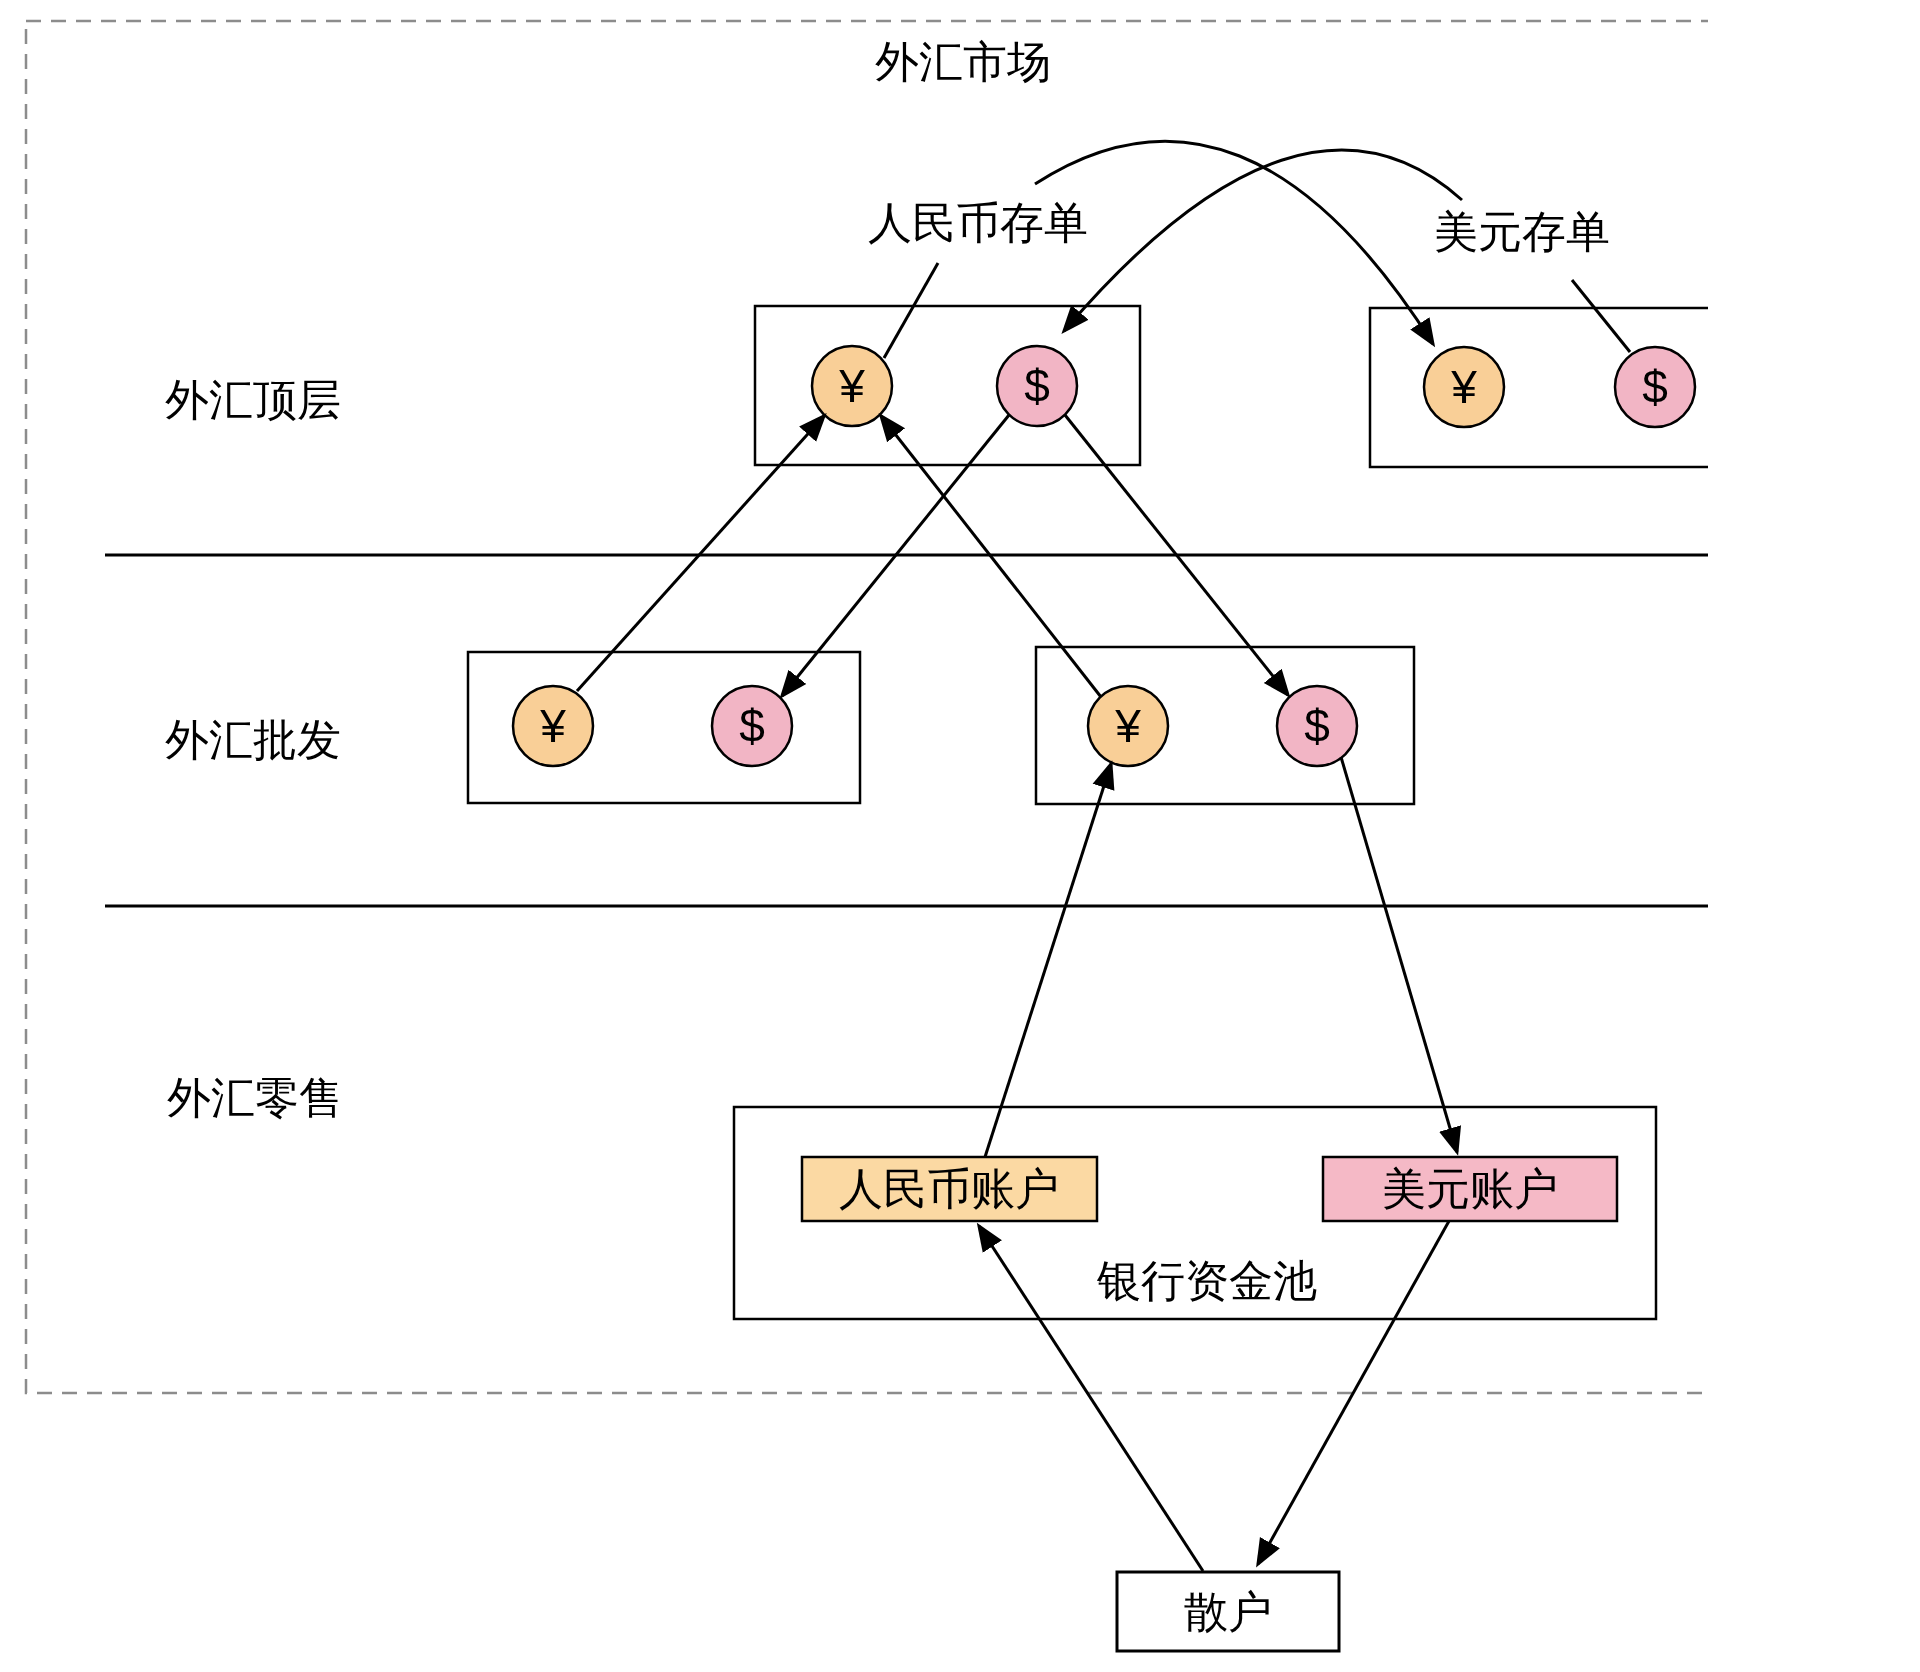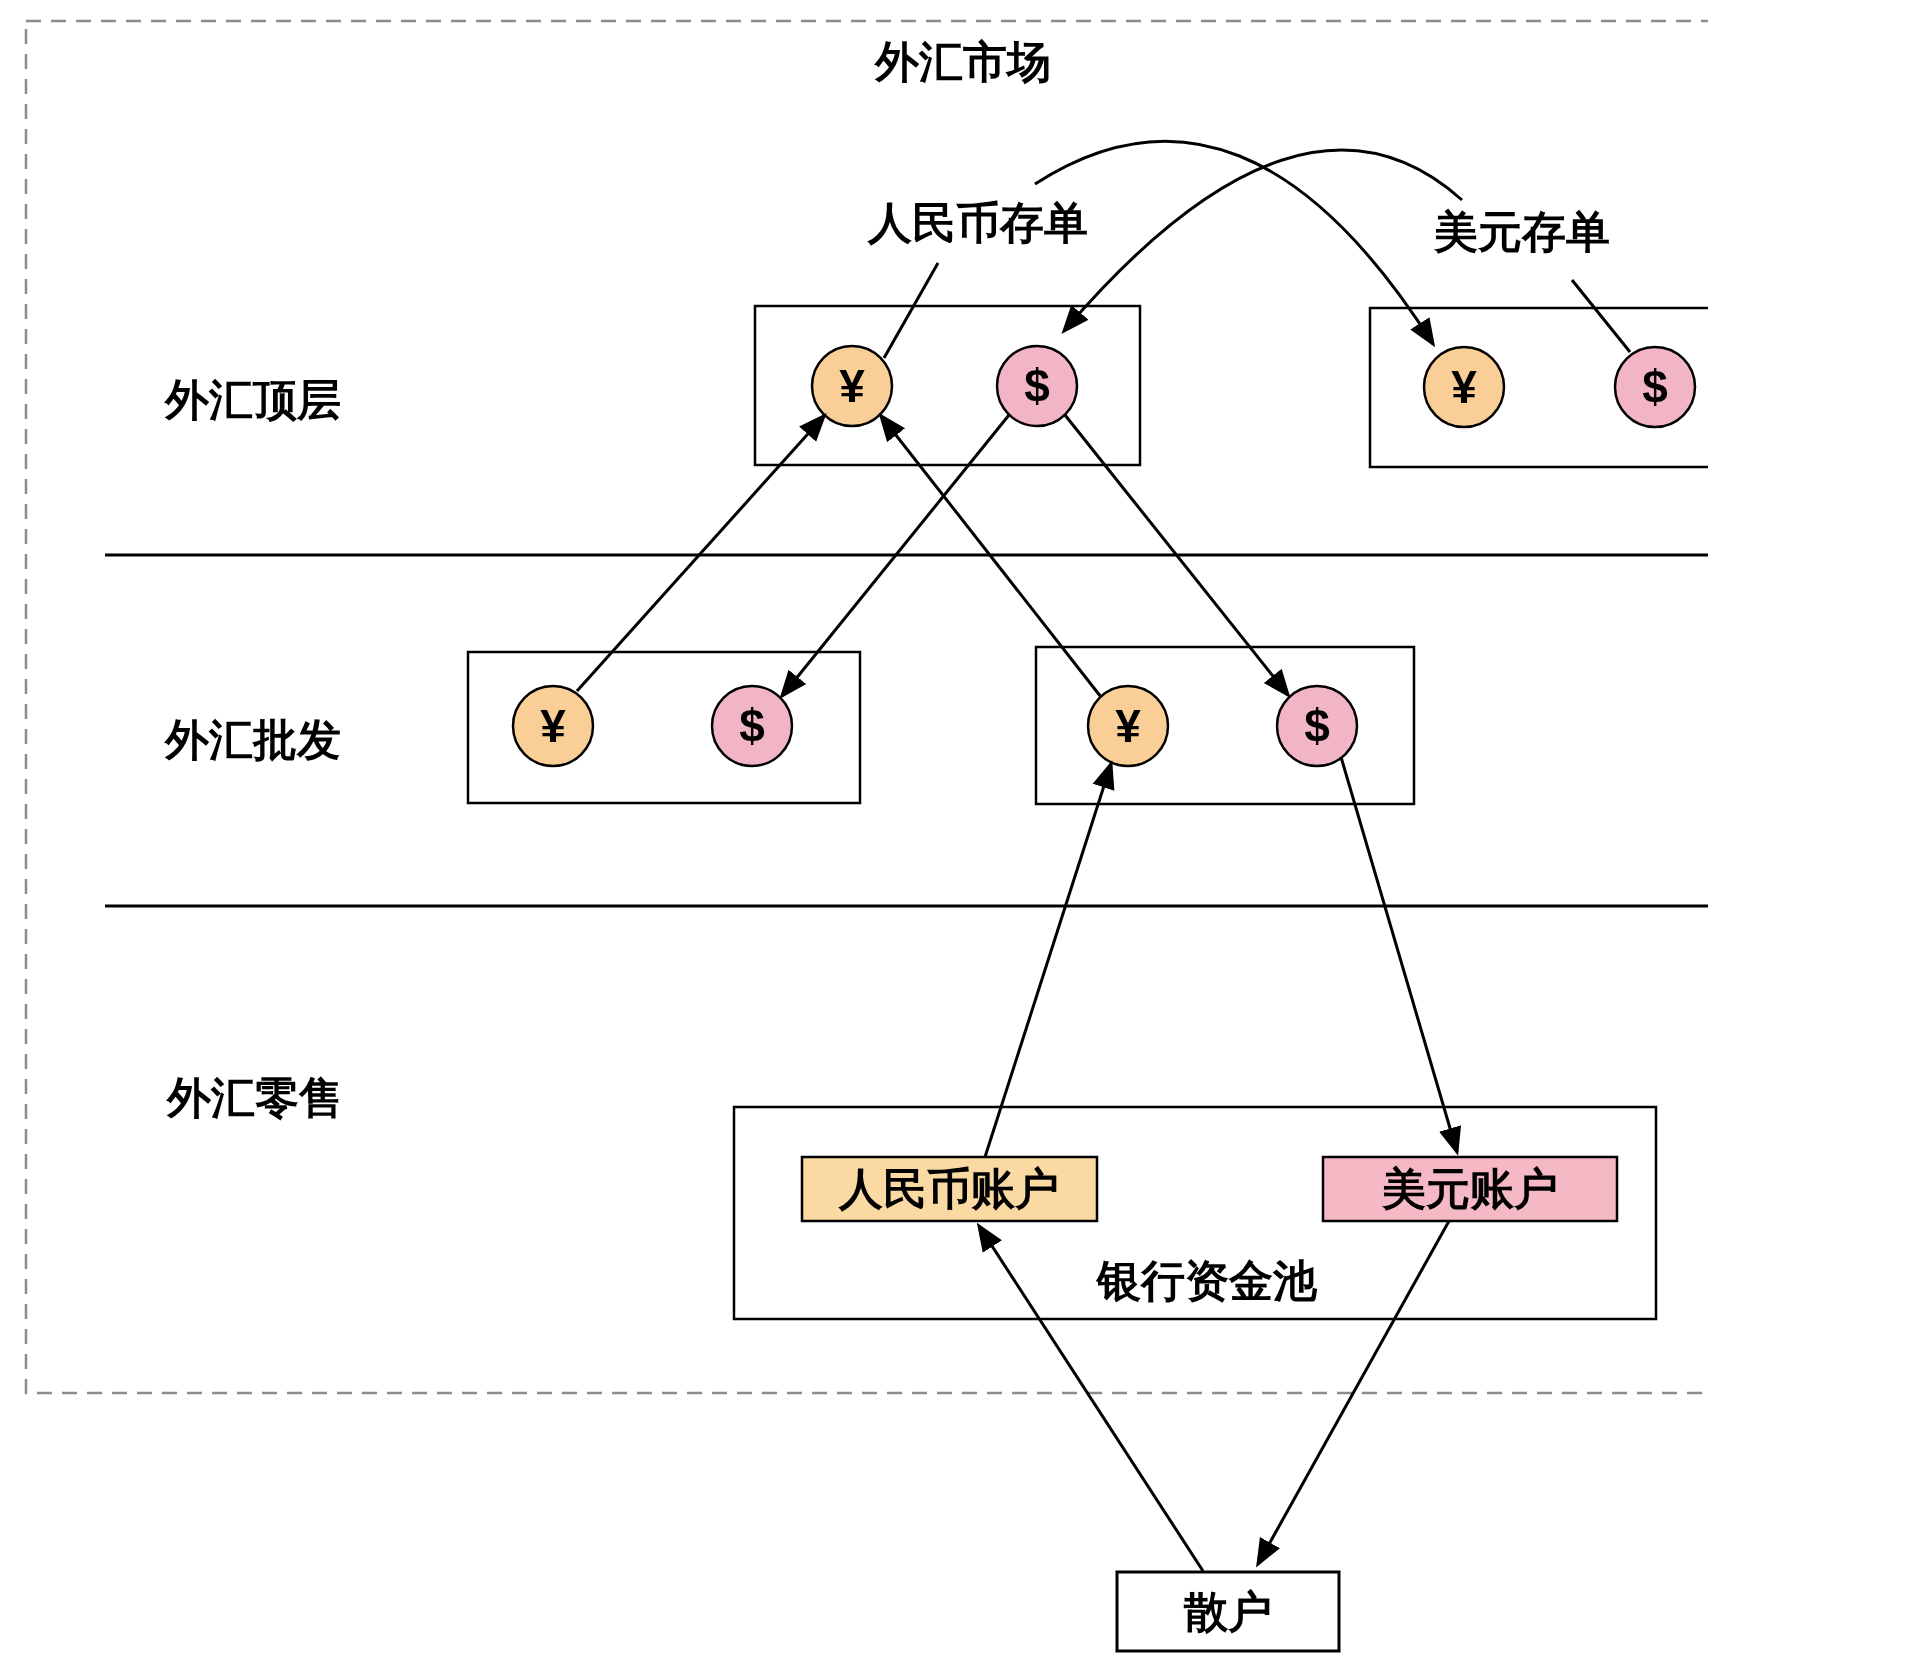--- a/index.html
+++ b/index.html
@@ -6,21 +6,20 @@
     margin: 0;
     padding: 0;
     background: #ffffff;
   }
   .stage {
     width: 1708px;
     height: 1672px;
     position: relative;
     background: #ffffff;
     overflow: hidden;
-    font-weight: bold;
   }
   svg text {
     font-family: "Liberation Sans", "DejaVu Sans", sans-serif;
     fill: #000000;
   }
   .label-cn   { font-size: 44px; }
   .label-sym  { font-size: 46px; }
   .shape      { stroke: #000000; stroke-width: 2.5; fill: none; }
   .shape-thick{ stroke: #000000; stroke-width: 3; fill: none; }
   .edge       { stroke: #000000; stroke-width: 3; fill: none; }

